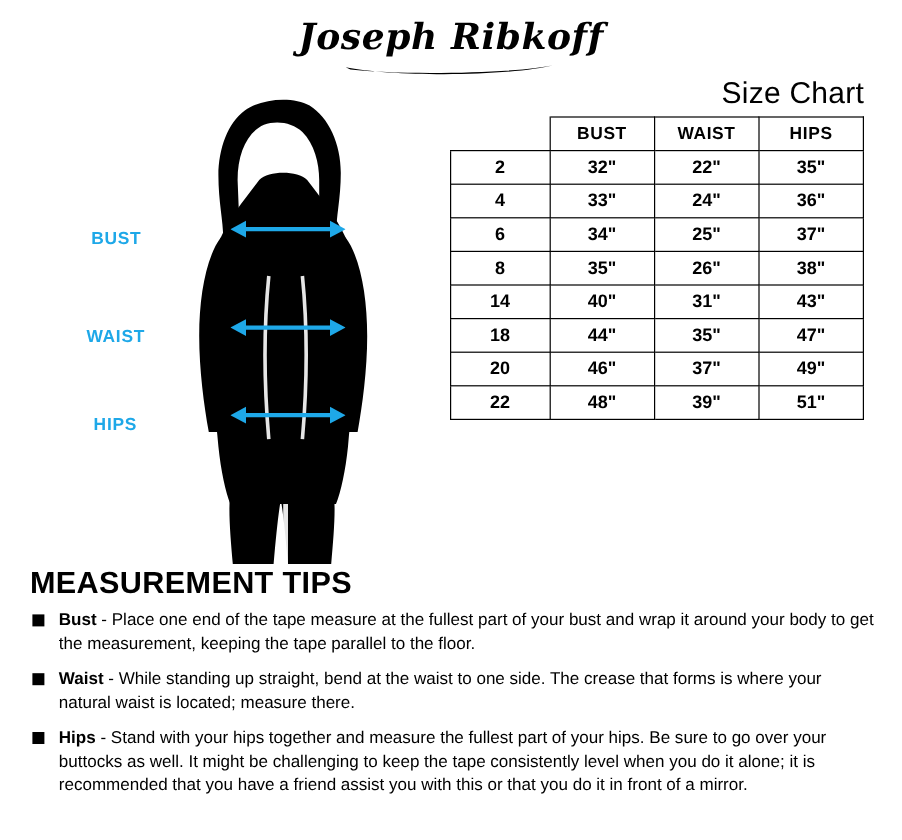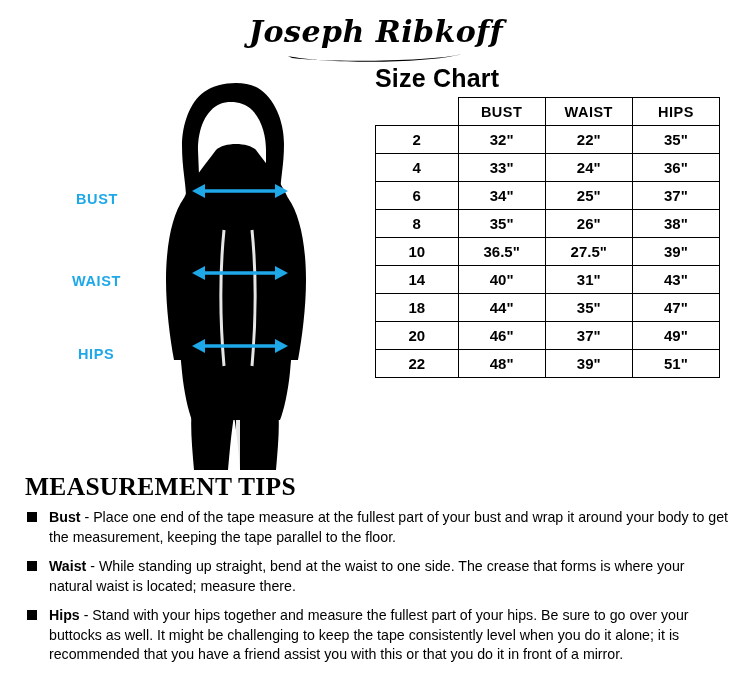--- a/index.html
+++ b/index.html
@@ -64,23 +64,23 @@
   .arw-bust  { top: 182px; left: 192px; }
   .arw-waist { top: 264px; left: 192px; }
   .arw-hips  { top: 337px; left: 192px; }
 
   
   .chart-title {
     position: absolute;
     top: 64px;
     left: 375px;
     width: 345px;
-    text-align: left;
-    font-family: "Liberation Sans", sans-serif;
-    font-weight: bold;
+    text-align: right;
+    font-family: "Liberation Sans", sans-serif;
+    font-weight: normal;
     font-size: 25px;
     letter-spacing: 0.2px;
   }
   table.size-chart {
     position: absolute;
     top: 97px;
     left: 375px;
     width: 345px;
     border-collapse: collapse;
     font-family: "Liberation Sans", sans-serif;
@@ -101,21 +101,21 @@
   }
   table.size-chart .col-size   { width: 24%; }
   table.size-chart .col-data   { width: 25.333%; }
   table.size-chart thead th.corner { border-top: none; border-left: none; }
 
   
   .tips-title {
     position: absolute;
     top: 472px;
     left: 25px;
-    font-family: Liberation Serif, serif;
+    font-family: Liberation Sans, sans-serif;
     font-weight: bold;
     font-size: 25.5px;
     letter-spacing: 0.3px;
     text-align: right;
   }
   .tips {
     position: absolute;
     top: 508px;
     left: 25px;
     width: 706px;
@@ -222,26 +222,20 @@
         <td class="col-size">6</td>
         <td class="col-data">34"</td>
         <td class="col-data">25"</td>
         <td class="col-data">37"</td>
       </tr>
       <tr>
         <td class="col-size">8</td>
         <td class="col-data">35"</td>
         <td class="col-data">26"</td>
         <td class="col-data">38"</td>
-      </tr>
-      <tr>
-        <td class="col-size">10</td>
-        <td class="col-data">36.5"</td>
-        <td class="col-data">27.5"</td>
-        <td class="col-data">39"</td>
       </tr>
       <tr>
         <td class="col-size">14</td>
         <td class="col-data">40"</td>
         <td class="col-data">31"</td>
         <td class="col-data">43"</td>
       </tr>
       <tr>
         <td class="col-size">18</td>
         <td class="col-data">44"</td>

